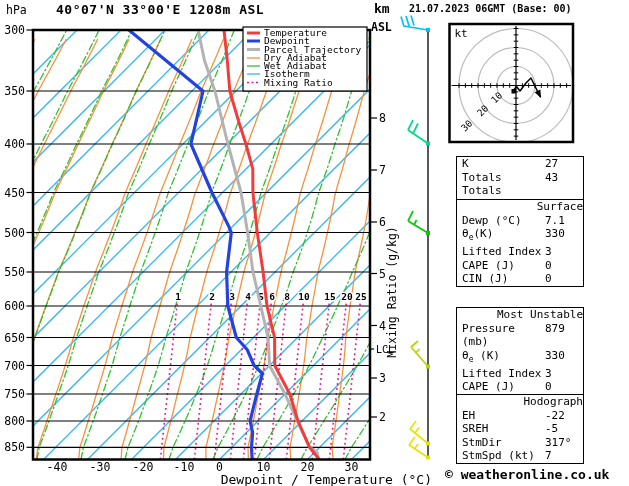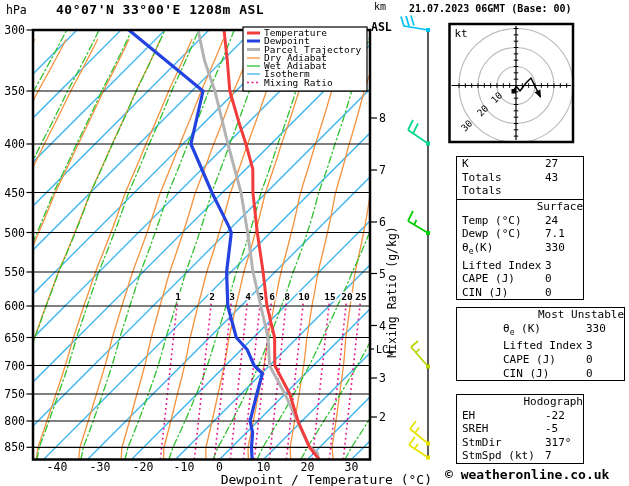--- a/index.html
+++ b/index.html
@@ -3,21 +3,21 @@
 <meta charset="utf-8">
 <style>
   html,body{margin:0;padding:0;background:#fff;}
   #stage{position:relative;width:629px;height:486px;background:#fff;overflow:hidden;
          font-family:"DejaVu Sans Mono",monospace;color:#000;}
   #chart{position:absolute;left:0;top:0;}
   .t{position:absolute;white-space:pre;}
   .title{left:56px;top:2px;font-size:13px;font-weight:bold;letter-spacing:.5px;}
   .datetime{left:409px;top:3px;font-size:10px;font-weight:bold;}
   .hpa{left:6px;top:3px;font-size:11.5px;}
-  .km{left:374px;top:1px;font-size:10px;}
+  .km{left:374px;top:1px;font-size:13px;font-weight:bold;}
   .asl{left:371px;top:20px;font-size:11.5px;font-weight:bold;}
   .xlabel{left:0;top:472px;width:432px;text-align:right;font-size:13px;}
   .mixlabel{left:392px;top:292px;font-size:11.5px;transform:translate(-50%,-50%) rotate(-90deg);}
   .footer{left:445px;top:467px;font-size:13px;font-weight:bold;}
   .box{position:absolute;left:456px;width:126px;border:1.5px solid #000;background:#fff;
        font-size:11px;line-height:13.6px;}
   .box .boxtitle{text-align:right;font-weight:normal;}
   .row{display:flex;padding-left:5px;}
   .row .lab{width:83px;}
   .row .val{flex:1;}
@@ -287,24 +287,20 @@
         <span class="lab">Totals Totals</span>
         <span class="val">43</span>
       </div>
       <div class="row">
         <span class="lab">PW (cm)</span>
         <span class="val">1.87</span>
       </div>
     </div>
   <div class="box" id="box-surface" style="top:199px;">
     <div class="boxtitle">Surface</div>
-  <div class="row">
-        <span class="lab">Temp (°C)</span>
-        <span class="val">24</span>
-      </div>
       <div class="row">
         <span class="lab">Dewp (°C)</span>
         <span class="val">7.1</span>
       </div>
       <div class="row">
         <span class="lab">θ<sub>e</sub>(K)</span>
         <span class="val">330</span>
       </div>
       <div class="row">
         <span class="lab">Lifted Index</span>
@@ -312,22 +308,26 @@
       </div>
       <div class="row">
         <span class="lab">CAPE (J)</span>
         <span class="val">0</span>
       </div>
       <div class="row">
         <span class="lab">CIN (J)</span>
         <span class="val">0</span>
       </div>
     </div>
-  <div class="box" id="box-mu" style="top:307px;padding-left:41px;">
+  <div class="box" id="box-mu" style="top:307px;">
     <div class="boxtitle">Most Unstable</div>
+  <div class="row">
+        <span class="lab">Pressure (mb)</span>
+        <span class="val">879</span>
+      </div>
       <div class="row">
         <span class="lab">θ<sub>e</sub> (K)</span>
         <span class="val">330</span>
       </div>
       <div class="row">
         <span class="lab">Lifted Index</span>
         <span class="val">3</span>
       </div>
       <div class="row">
         <span class="lab">CAPE (J)</span>

